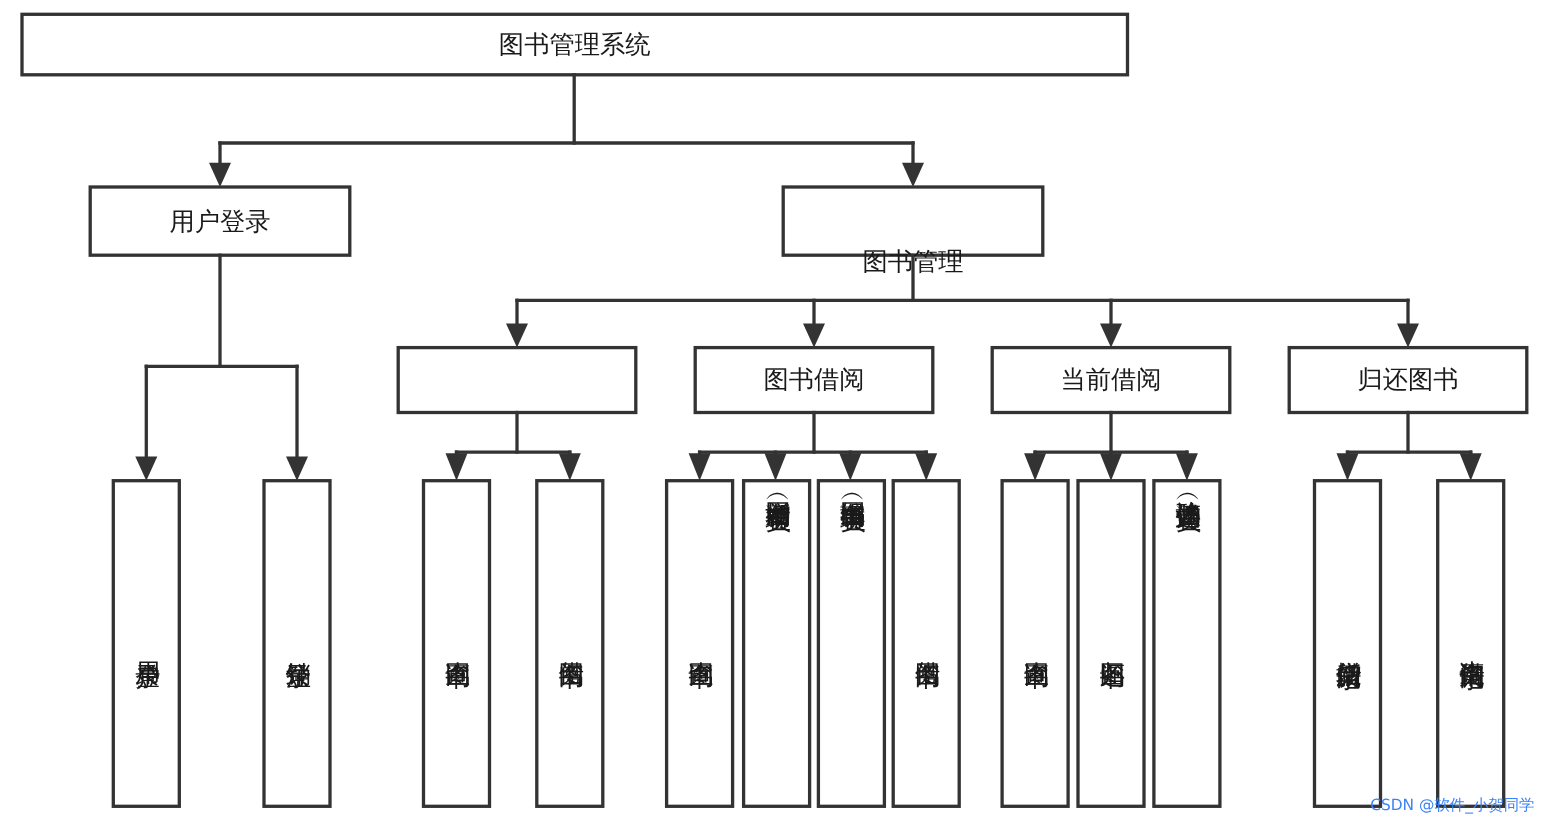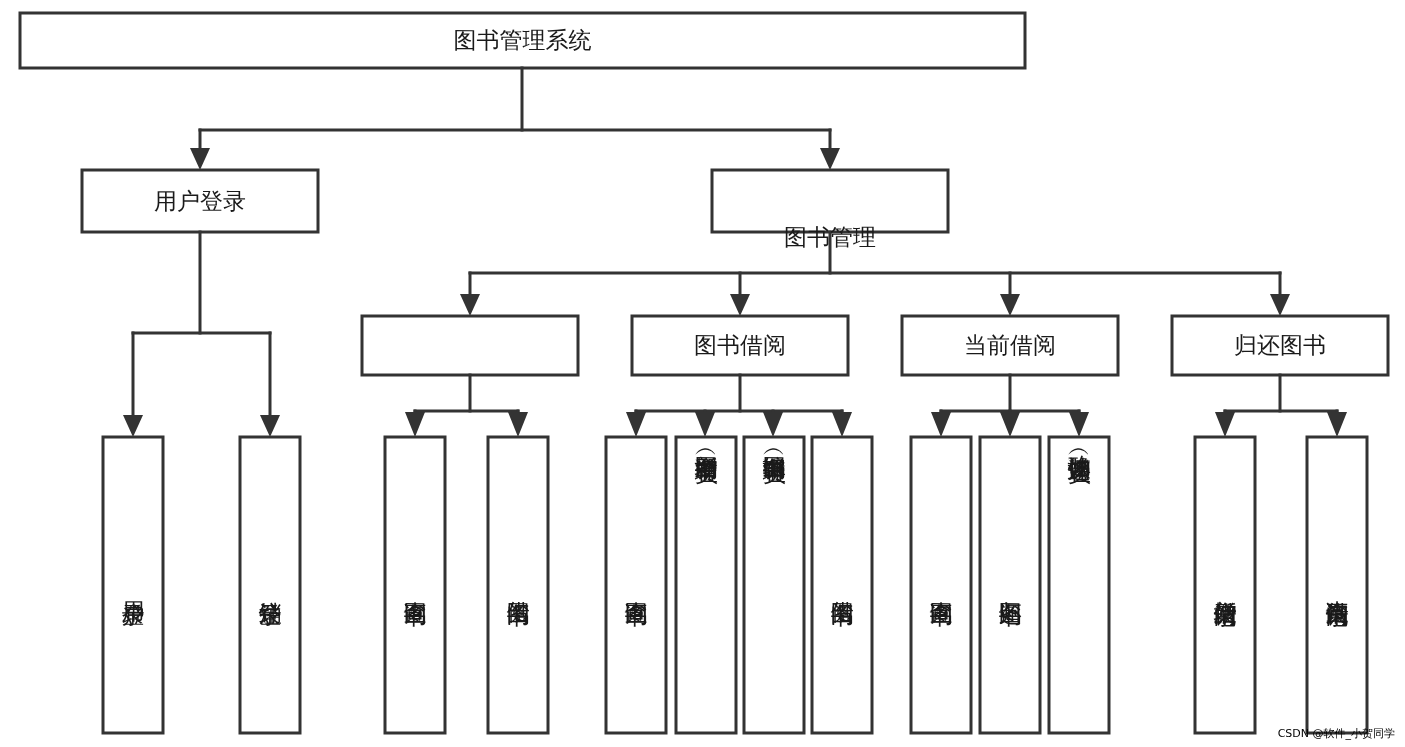--- a/index.html
+++ b/index.html
@@ -68,22 +68,22 @@
     font-size: 23px;
     color: #1a1a1a;
     pointer-events: none;
     white-space: nowrap;
   }
   #watermark {
     position: absolute;
     right: 10px;
     bottom: 6px;
     font-family: "DejaVu Sans", "Liberation Sans", sans-serif;
-    font-size: 11px;
-    color: #000000;
+    font-size: 14px;
+    color: #3b82f6;
     white-space: nowrap;
     pointer-events: none;
   }
 </style>
 </head>
 <body>
 
 <div id="diagram-root">
 
   <svg id="tree-svg" viewBox="0 0 1405 747">

